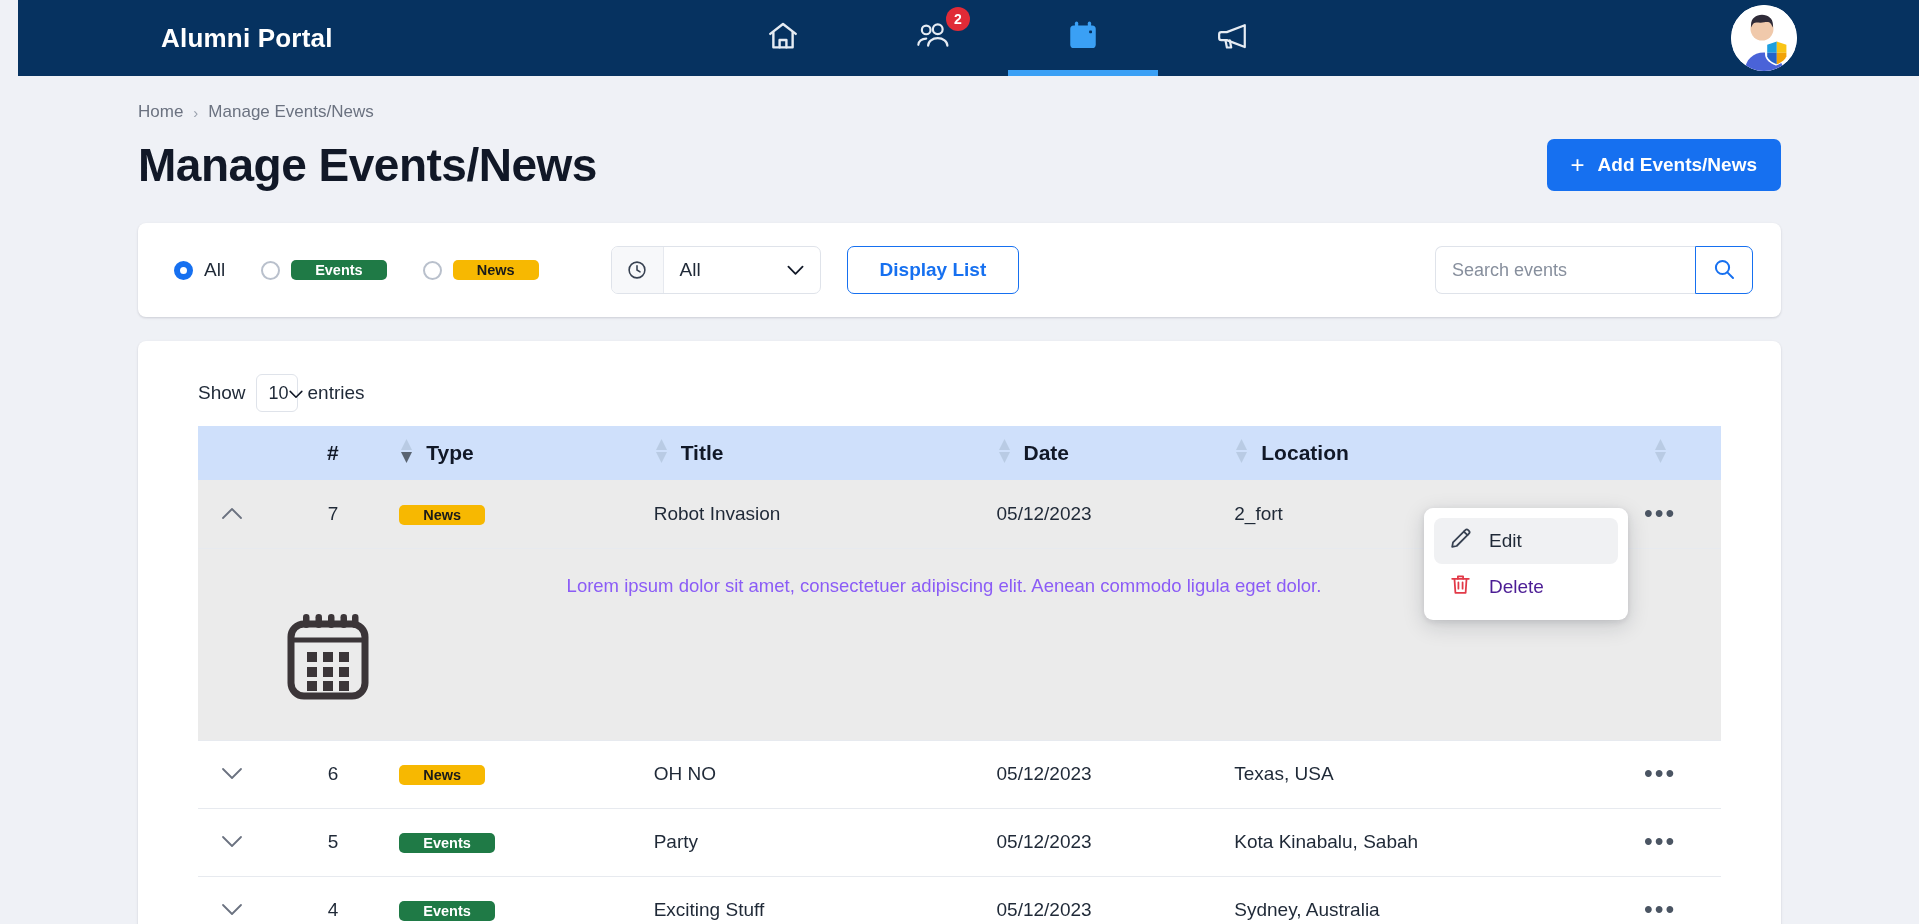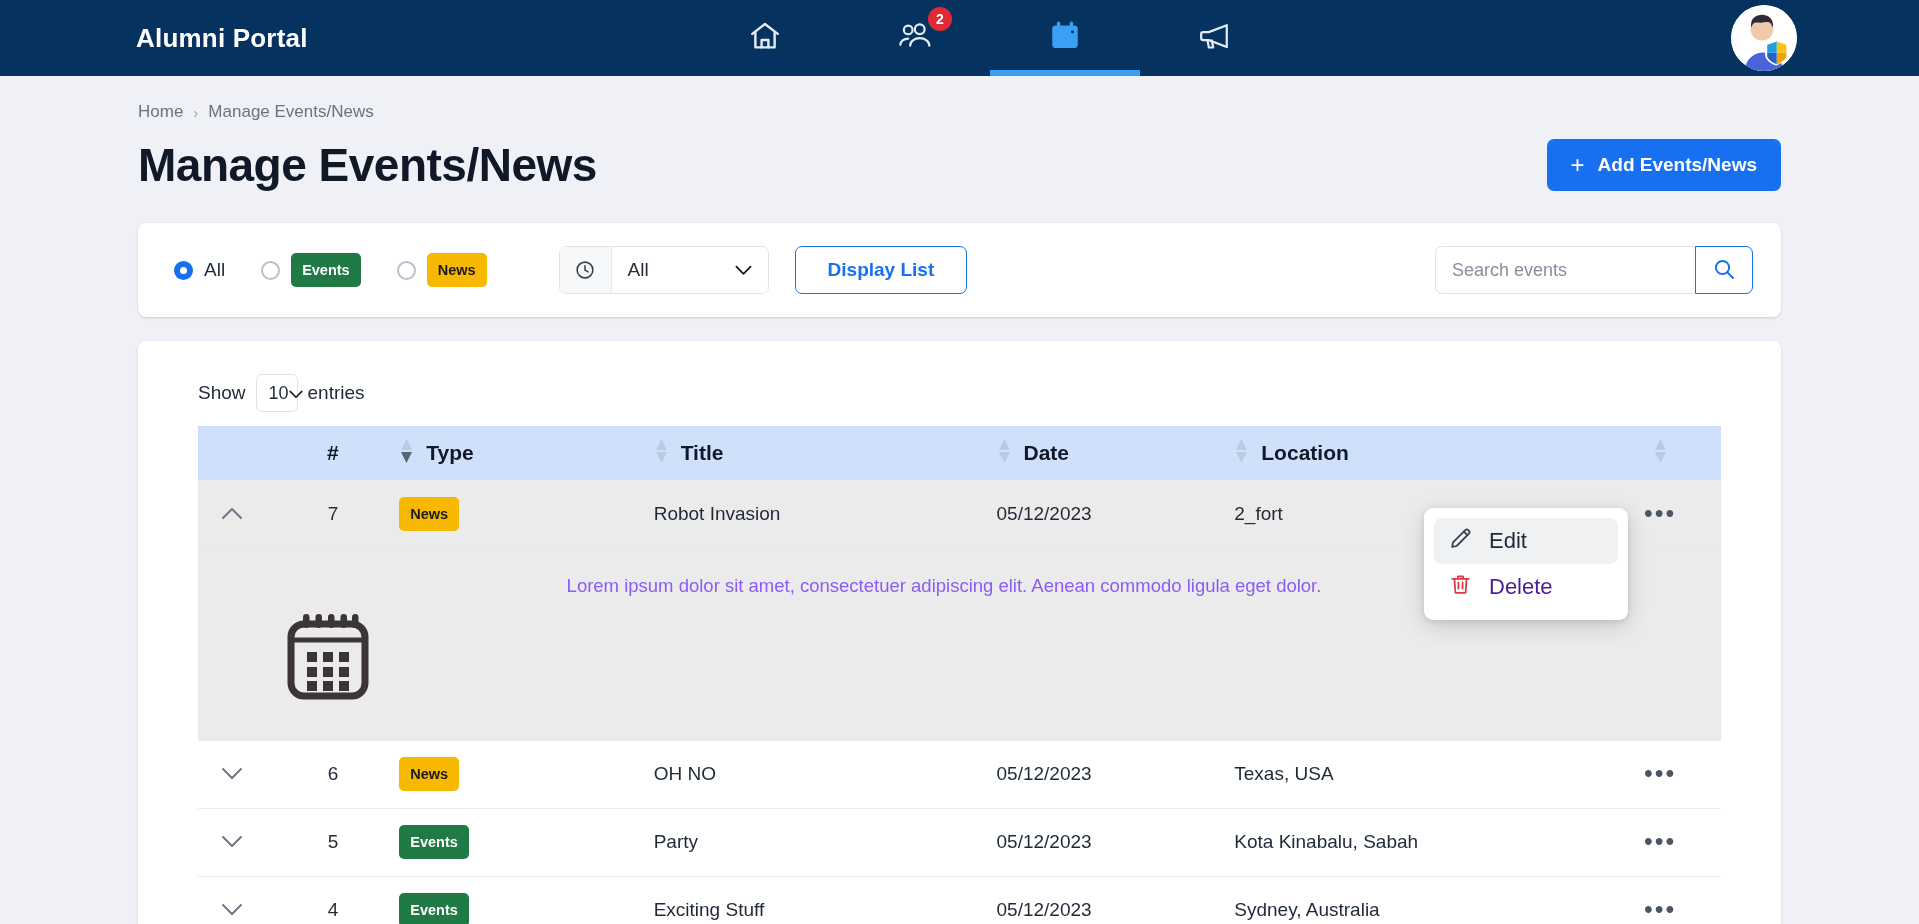--- a/index.html
+++ b/index.html
@@ -10,21 +10,22 @@
     font-family: "Liberation Sans", sans-serif;
   }
 
   
   .navbar {
     position: relative;
     height: 76px;
     background: #063260;
     display: flex;
     align-items: center;
-    padding: 0 0 0 0;
+    padding: 0 0 0 7px;
+    margin-left: 18px;
   }
   .brand {
     color: #ffffff;
     font-size: 26px;
     font-weight: 700;
     margin-left: 136px;
     letter-spacing: .2px;
     white-space: nowrap;
   }
   .nav-icons {
@@ -145,22 +146,22 @@
   }
   .radio.checked {
     border: 6px solid #1670f0;
     background: #fff;
   }
   .radio-label { font-size: 19px; color: #1f2937; }
   .badge {
     display: inline-flex;
     align-items: center;
     justify-content: center;
-    height: 34px;
-    padding: 0 11px;
+    height: 20px;
+    padding: 0 24px;
     border-radius: 5px;
     font-size: 14.5px;
     font-weight: 700;
     color: #fff;
     line-height: 1;
   }
   .badge.events { background: #1f7a46; }
   .badge.news { background: #f7b801; color: #1a1a1a; }
 
   .select-wrap {
@@ -324,21 +325,21 @@
     padding: 10px 10px;
     z-index: 40;
   }
   .menu-item {
     display: flex;
     align-items: center;
     gap: 16px;
     height: 46px;
     padding: 0 14px;
     border-radius: 8px;
-    font-size: 22px;
+    font-size: 19px;
     color: #1f2937;
     cursor: pointer;
   }
   .menu-item.hover { background: #f0f1f3; }
   .menu-item.danger { color: #4c1d95; }
 </style>
 </head>
 <body>
 
 <div class="navbar">

